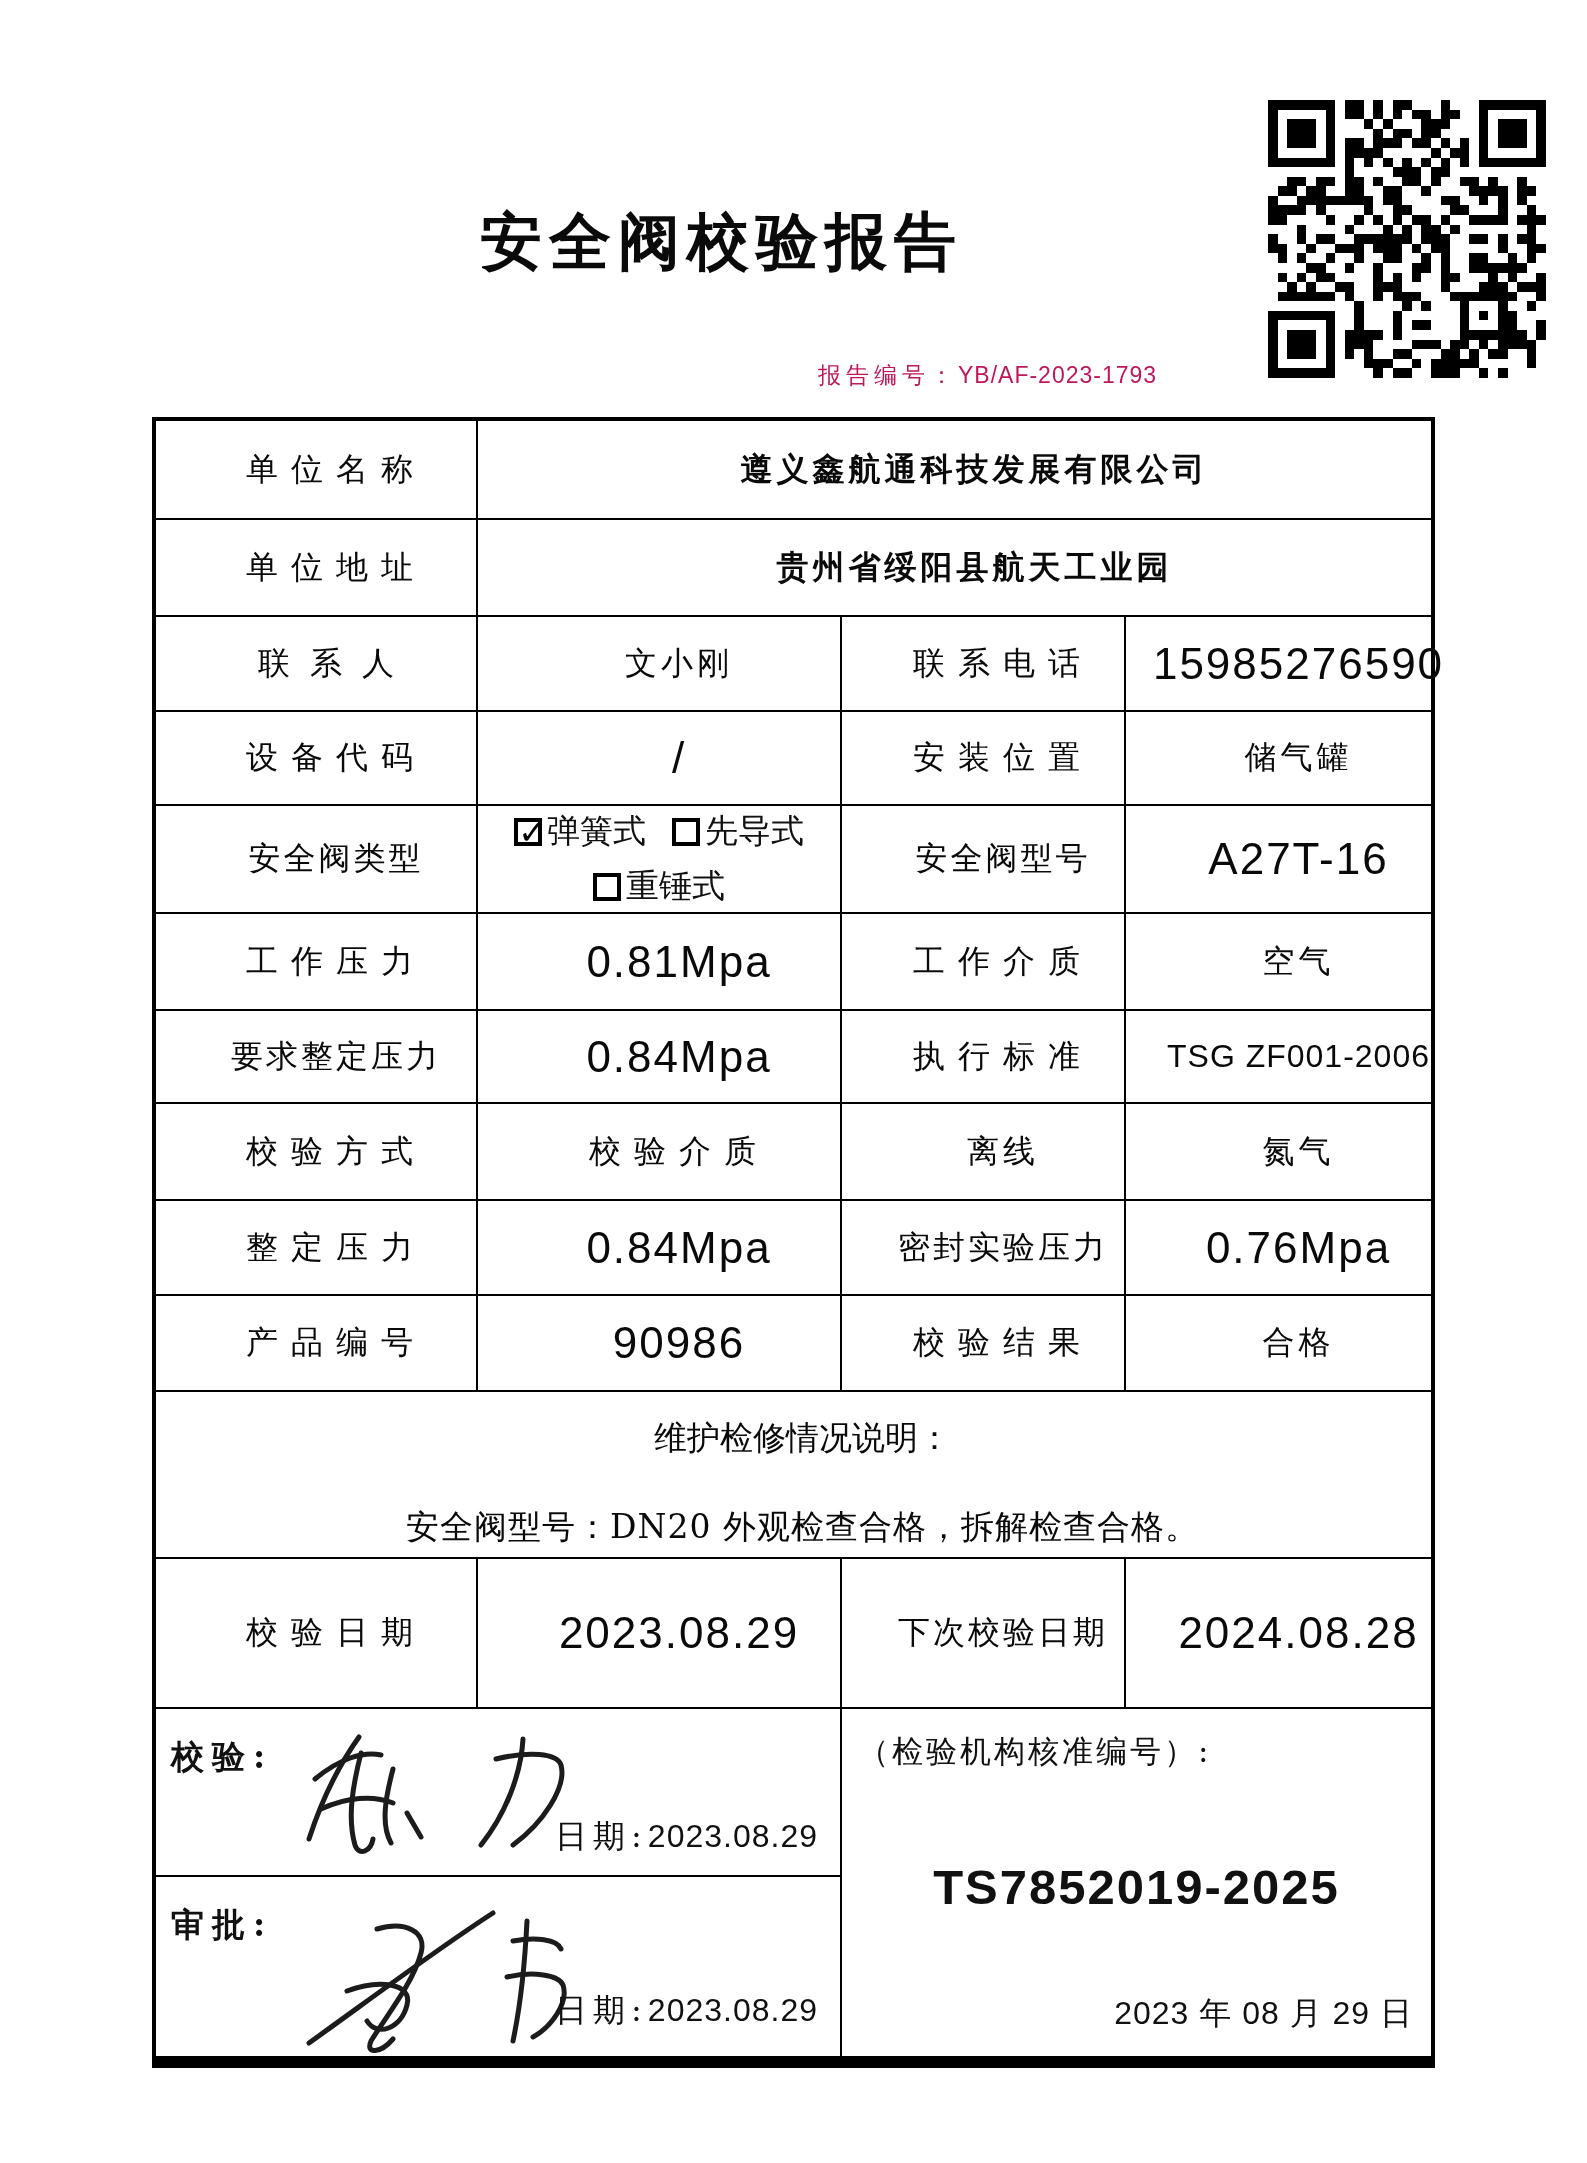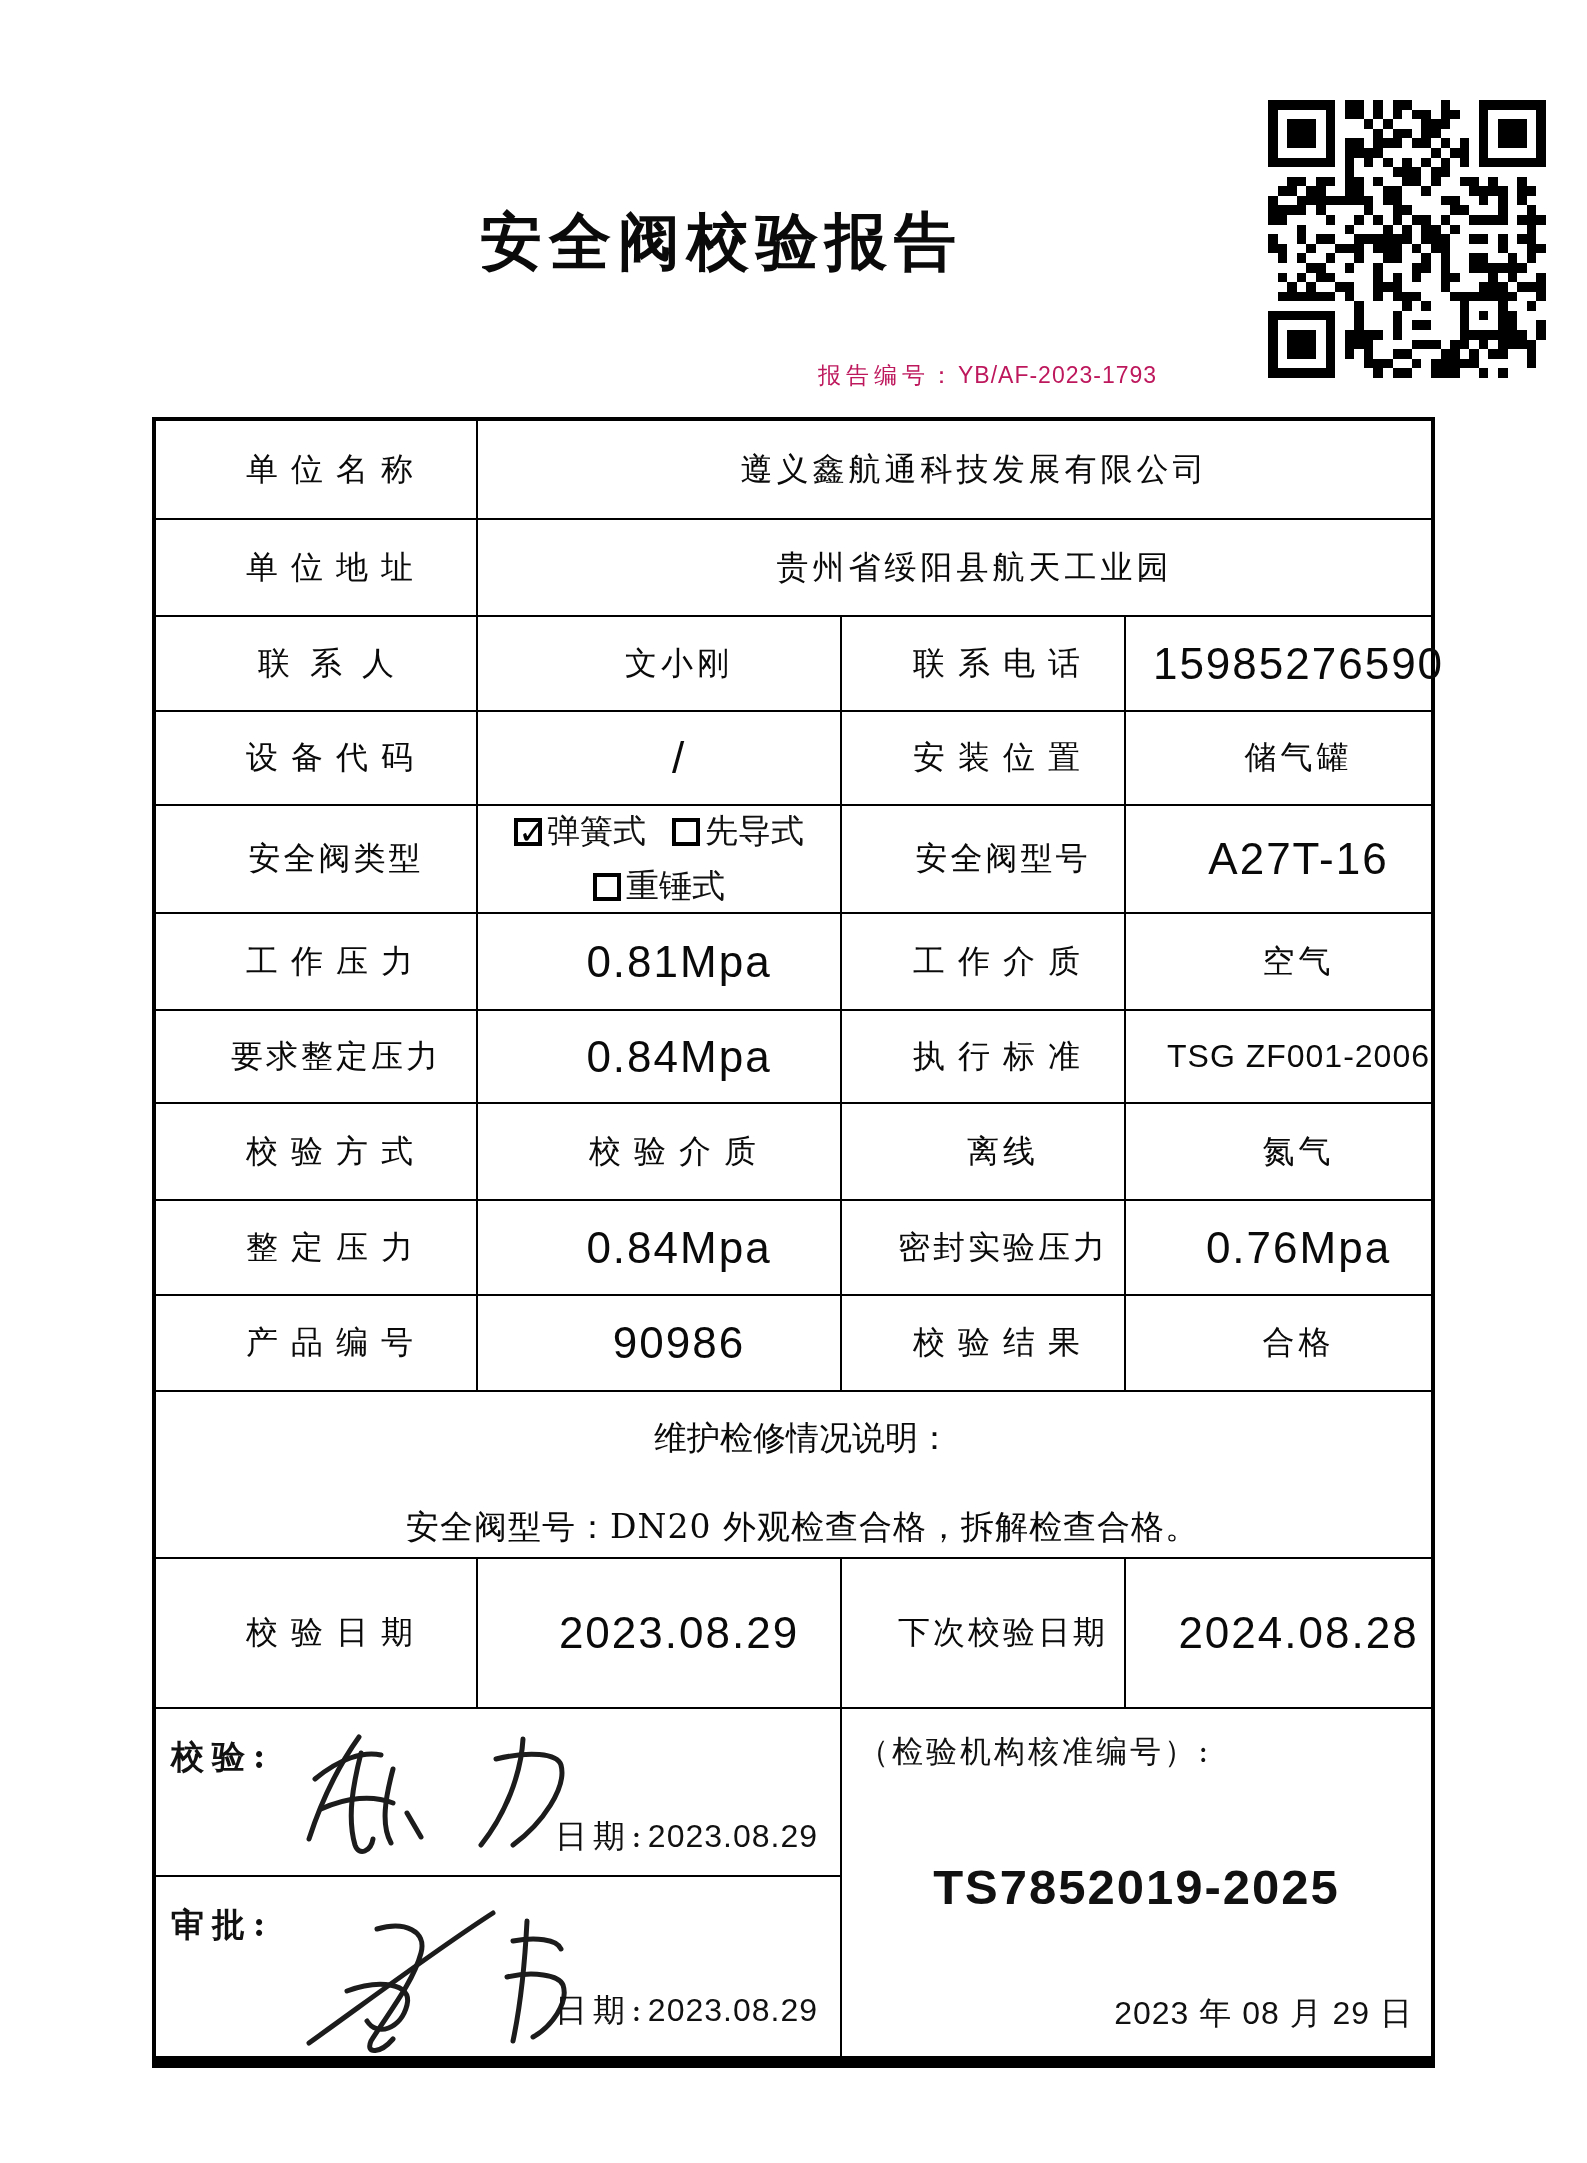--- a/index.html
+++ b/index.html
@@ -35,21 +35,21 @@
   .cell {
     background:#fff; display:flex; align-items:center; justify-content:center;
     font-size:32px; color:#0a0a0a; text-align:center;padding-left:40px;
   }
   .lab { font-family:"DejaVu Serif", serif; letter-spacing:6px; }
   .lab.sp3 { letter-spacing:20px; }
   .lab.sp4 { letter-spacing:13px; }
   .lab.sp5 { letter-spacing:3px; }
   .val { font-family:"Liberation Sans", sans-serif; font-size:44px; letter-spacing:2px; }
   .val.cjk { font-family:"DejaVu Serif", serif; font-size:32px; letter-spacing:4px; }
-  .span3 { grid-column:span 3; }
+  .span3 { grid-column:span 3;font-weight:bold; }
   .span2 { grid-column:span 2; }
   .span4 { grid-column:span 4; }
   
   .type-cell { background:#fff; display:flex; flex-direction:column; align-items:center;
     justify-content:center; gap:10px; font-size:33px; font-family:"DejaVu Serif", serif; }
   .type-line { display:flex; align-items:center; white-space:nowrap; }
   .cb {
     display:inline-block; width:28px; height:28px; border:4px solid #000;
     margin-right:5px; position:relative; flex:0 0 auto;
   }

